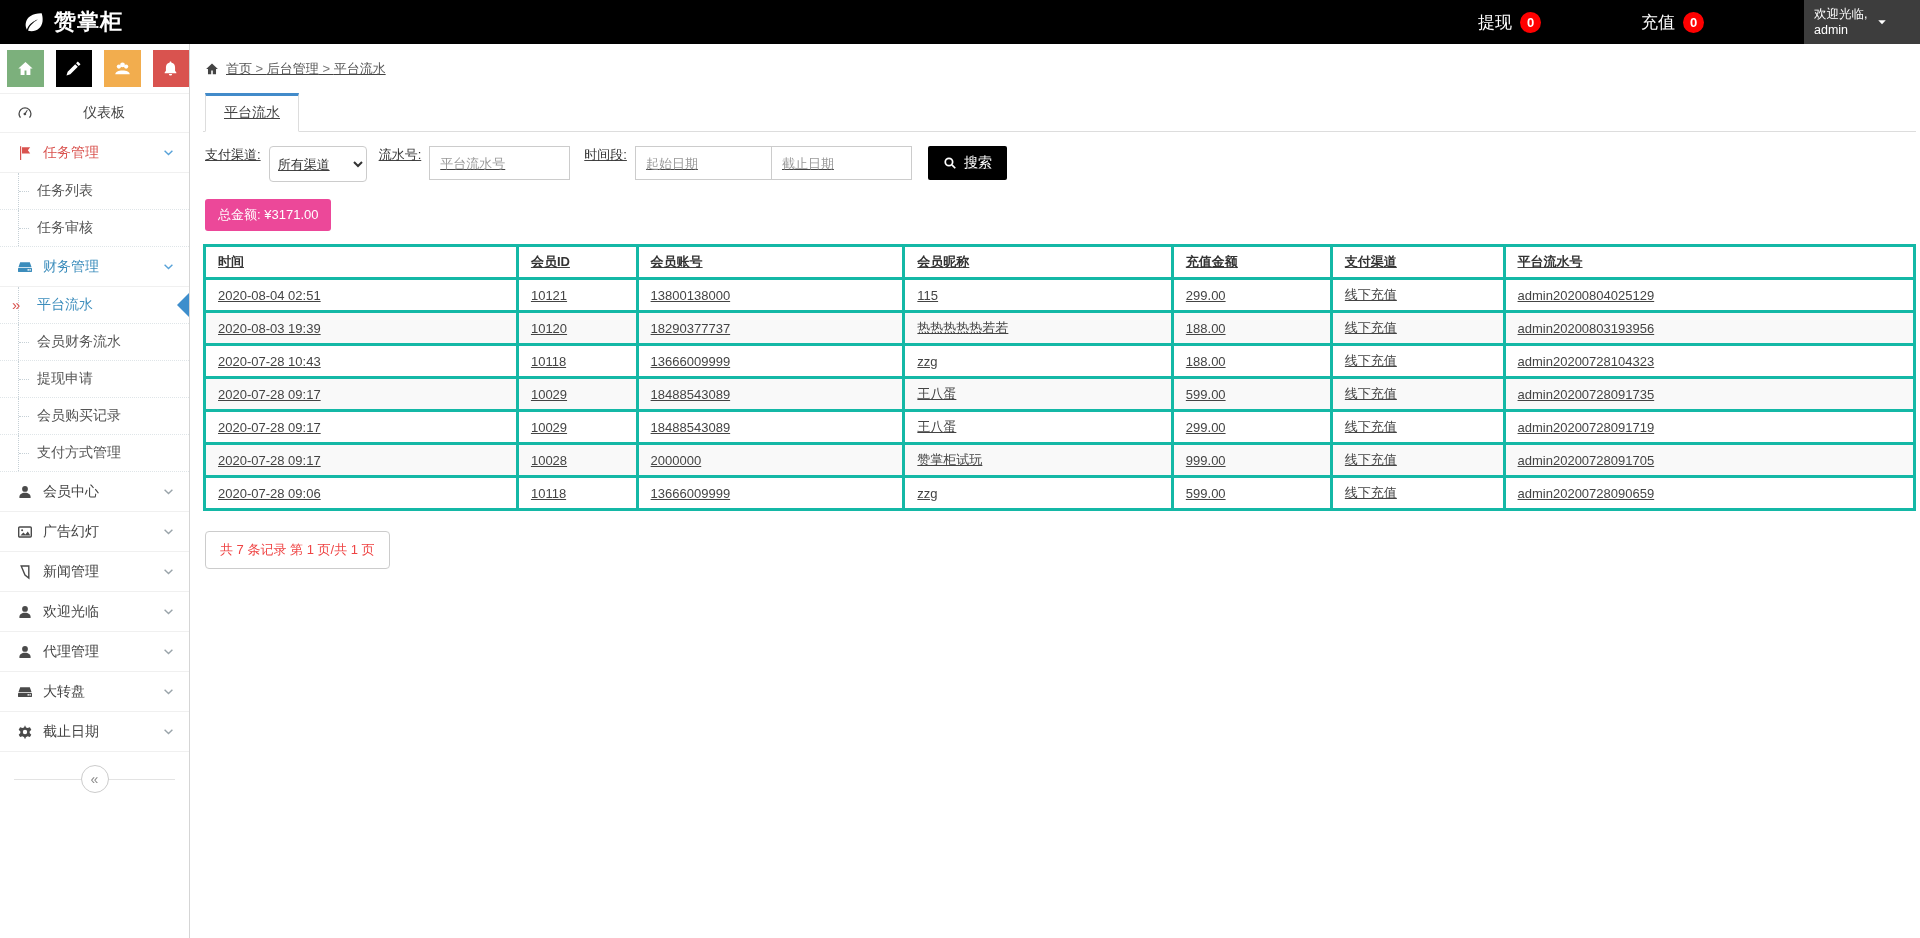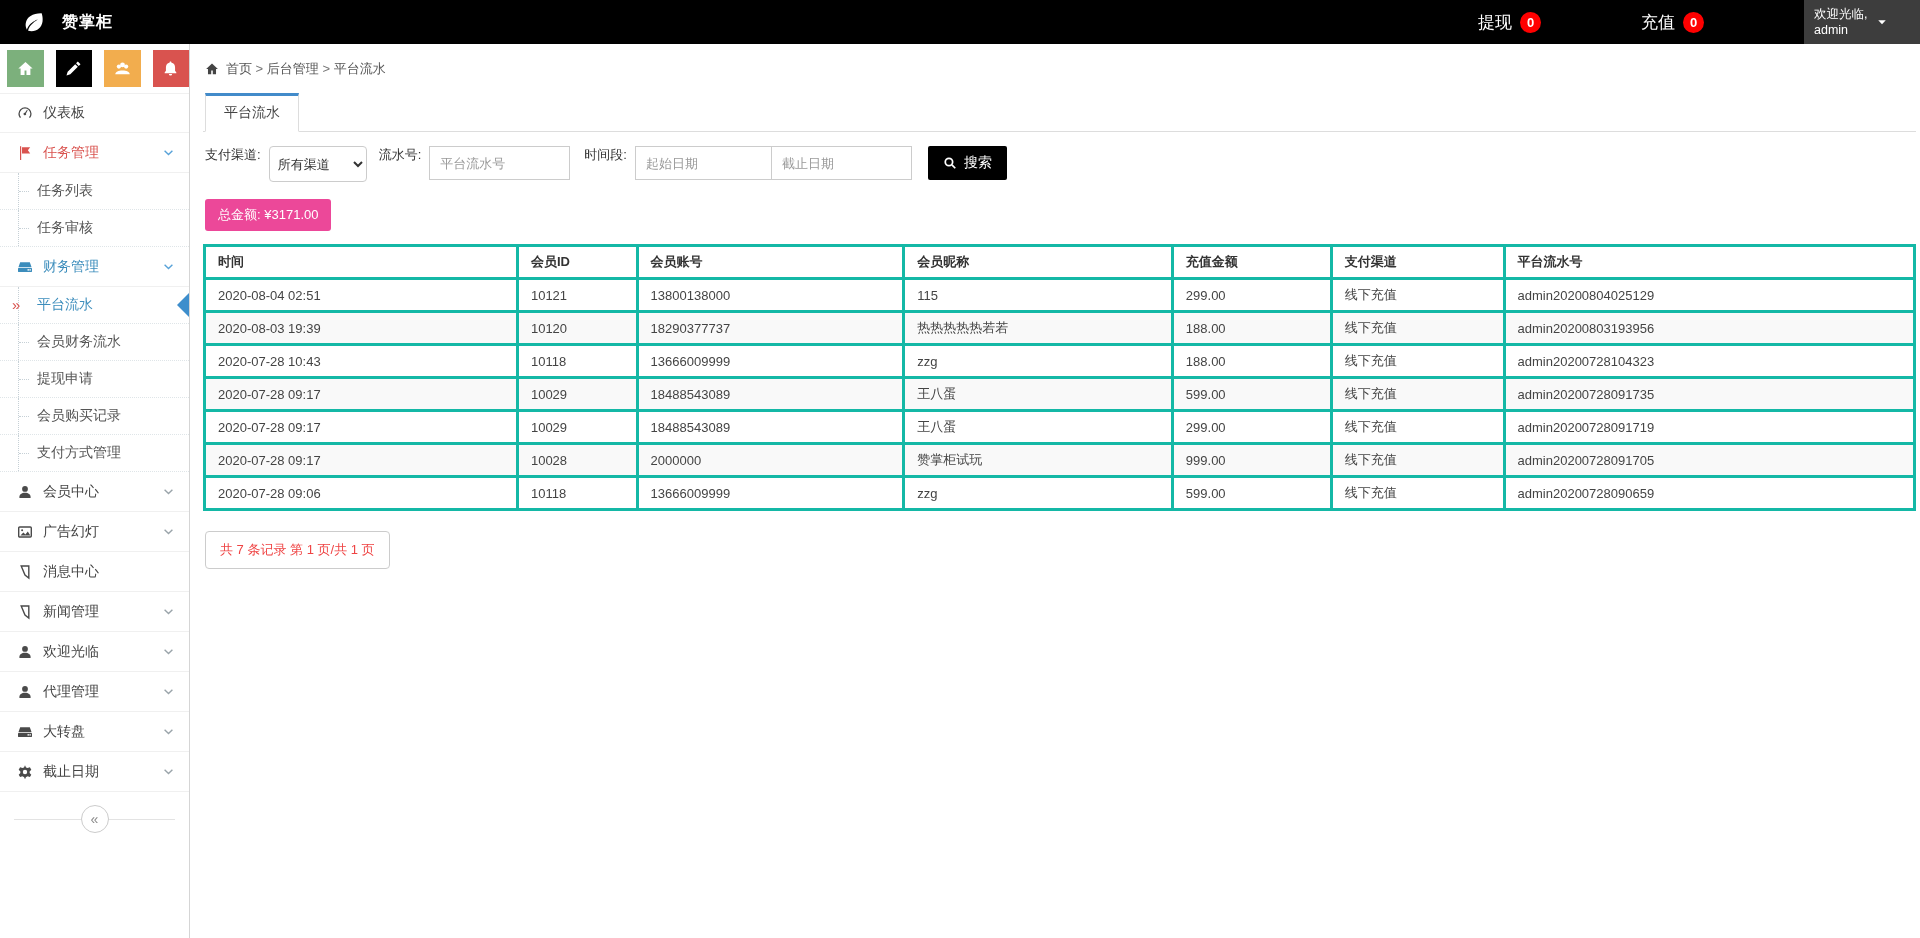--- a/index.html
+++ b/index.html
@@ -7,60 +7,60 @@
   body {
     width:1920px; height:938px; overflow:hidden;
     font-family:"Liberation Sans","DejaVu Sans",sans-serif;
     background:#fff; color:#444;
   }
   .icon { display:inline-flex; align-items:center; justify-content:center; }
   .icon svg { display:block; }
 
   
   .topbar { height:44px; background:#000; color:#fff; display:flex; align-items:center; justify-content:space-between; }
-  .brand { display:flex; align-items:center; gap:16px; padding-left:22px; font-size:16px; font-weight:bold; letter-spacing:1px; }
+  .brand { display:flex; align-items:center; gap:8px; padding-left:22px; font-size:22px; font-weight:bold; letter-spacing:1px; }
   .brand .icon svg { width:24px; height:24px; }
   .topbar-right { display:flex; align-items:center; height:100%; }
   .top-link { display:flex; align-items:center; gap:8px; font-size:17px; margin-right:100px; cursor:pointer; }
   .count-badge { background:#ff0000; color:#fff; width:21px; height:21px; border-radius:50%; display:inline-flex; align-items:center; justify-content:center; font-size:13px; font-weight:bold; }
   .user-box { background:#3d3d3d; height:100%; width:116px; display:flex; align-items:center; gap:9px; padding:0 10px; font-size:12.5px; line-height:1.3; cursor:pointer; }
   .user-box .icon svg { width:12px; height:12px; }
 
   
   .layout { display:flex; height:894px; }
   .sidebar { width:190px; min-width:190px; background:#fff; border-right:1px solid #d5d5d5; display:flex; flex-direction:column; }
 
   .quick-icons { display:flex; gap:12px; padding:6px 0 6px 7px; }
   .qbtn { width:39px; height:37px; display:flex; align-items:center; justify-content:center; color:#fff; cursor:pointer; }
   .qbtn svg { width:17px; height:17px; }
 
   .menu { flex:0 0 auto; }
   .mi-top { height:40px; display:flex; align-items:center; padding:0 14px 0 16px; border-bottom:1px solid #f0f0f0; font-size:14px; color:#444; cursor:pointer; position:relative; background:#fff; }
-  .mi-top:first-child { border-top:1px solid #f0f0f0; }
+  .mi-top:first-child { border-top:1px solid #f0f0f0;gap:40px; }
   .mi-icon { width:18px; margin-right:9px; color:#4a4a4a; }
   .mi-icon svg { width:16px; height:16px; }
   .mi-label { flex:1; }
   .mi-chevron { margin-left:auto; color:#9aa4aa; }
   .mi-chevron svg { width:13px; height:13px; }
   .mi-chevron.exp { color:#58a2d8; }
 
   .mi-sub { height:37px; display:flex; align-items:center; padding-left:37px; border-bottom:1px dotted #dfe5e8; font-size:14px; color:#555; cursor:pointer; position:relative; background:#fff; }
   .mi-sub::before { content:''; position:absolute; left:18px; top:0; bottom:0; border-left:1px dotted #c6d0d6; }
   .mi-sub::after  { content:''; position:absolute; left:19px; width:10px; top:50%; border-top:1px dotted #c6d0d6; }
   .mi-sub.active::after { display:none; }
   .mi-sub.active { color:#3c8dbc; }
   .sub-marker { position:absolute; left:12px; top:50%; transform:translateY(-54%); color:#d9534f; font-size:15px; }
   .active-arrow { position:absolute; right:0; top:50%; transform:translateY(-50%); width:0; height:0; border-top:12px solid transparent; border-bottom:12px solid transparent; border-right:12px solid #3e8ecc; }
 
   .collapse-bar { position:relative; height:42px; margin-top:6px; }
   .collapse-bar::before { content:''; position:absolute; left:14px; right:14px; top:50%; border-top:1px solid #e3e3e3; }
   .collapse-btn { position:absolute; left:50%; top:50%; transform:translate(-50%,-50%); width:28px; height:28px; border:1px solid #ccc; border-radius:50%; background:#fff; color:#8a8a8a; display:flex; align-items:center; justify-content:center; font-size:14px; cursor:pointer; }
 
   
-  .main { flex:1; padding:14px 4px 8px 13px; background:#fff; overflow:hidden; }
+  .main { flex:1; padding:14px 4px 8px 13px; background:#fff; overflow:hidden;text-decoration:underline; }
   .breadcrumb { display:flex; align-items:center; gap:7px; font-size:13px; color:#555; margin:2px 0 15px 2px; }
   .breadcrumb .icon { color:#444; }
   .breadcrumb .icon svg { width:14px; height:14px; }
   .crumb { color:#555; }
   .crumb-sep { color:#777; }
 
   .tabbar { display:flex; border-bottom:1px solid #ddd; padding-left:2px; }
   .tab.active { border:1px solid #ddd; border-bottom:1px solid #fff; border-top:3px solid #428bca; background:#fff; margin-bottom:-1px; padding:8px 18px 9px; font-size:14px; color:#444; cursor:pointer; }
 
   .filters { display:flex; margin:14px 0 0 2px; font-size:13px; color:#333; }
@@ -235,28 +235,20 @@
               <circle cx="5.1" cy="6.3" r="1" fill="currentColor" stroke="none"></circle>
               <path d="M3.4 11.4l3-3 2 2 2.4-2.9 2.5 3.9" fill="currentColor" stroke="none"></path>
             </svg>
           </span>
           <span class="mi-label">广告幻灯</span>
           <span class="icon mi-chevron">
             <svg viewBox="0 0 16 16" fill="none" stroke="currentColor" stroke-width="1.7">
               <path d="M3.2 5.8 8 10.6l4.8-4.8"></path>
             </svg>
           </span>
-        </div>
-        <div class="mi-top">
-          <span class="icon mi-icon">
-            <svg viewBox="0 0 16 16" fill="none" stroke="currentColor" stroke-width="1.4">
-              <path d="M4.2 2h7.6v12l-3.8-3z"></path>
-            </svg>
-          </span>
-          <span class="mi-label">消息中心</span>
         </div>
         <div class="mi-top">
           <span class="icon mi-icon">
             <svg viewBox="0 0 16 16" fill="none" stroke="currentColor" stroke-width="1.4">
               <path d="M4.2 2h7.6v12l-3.8-3z"></path>
             </svg>
           </span>
           <span class="mi-label">新闻管理</span>
           <span class="icon mi-chevron">
             <svg viewBox="0 0 16 16" fill="none" stroke="currentColor" stroke-width="1.7">

